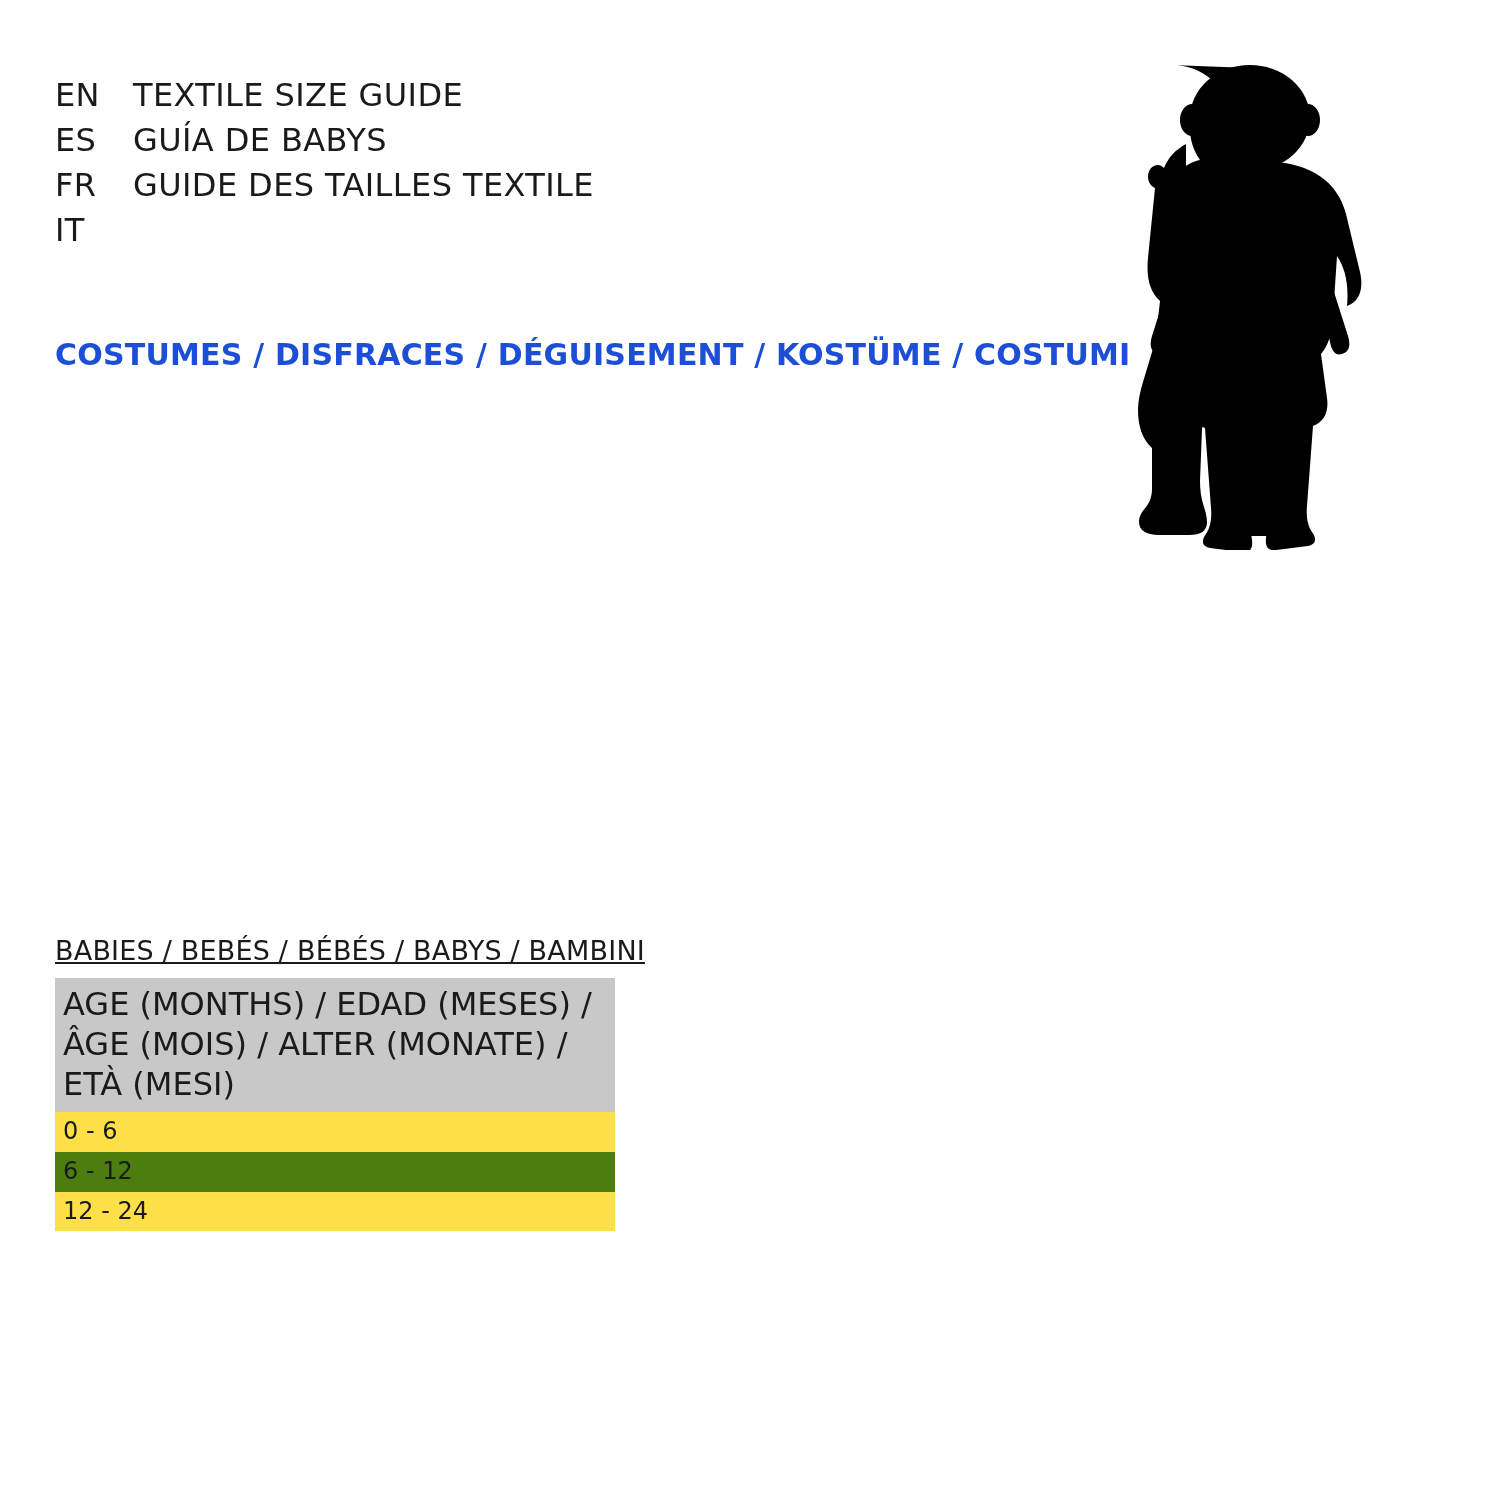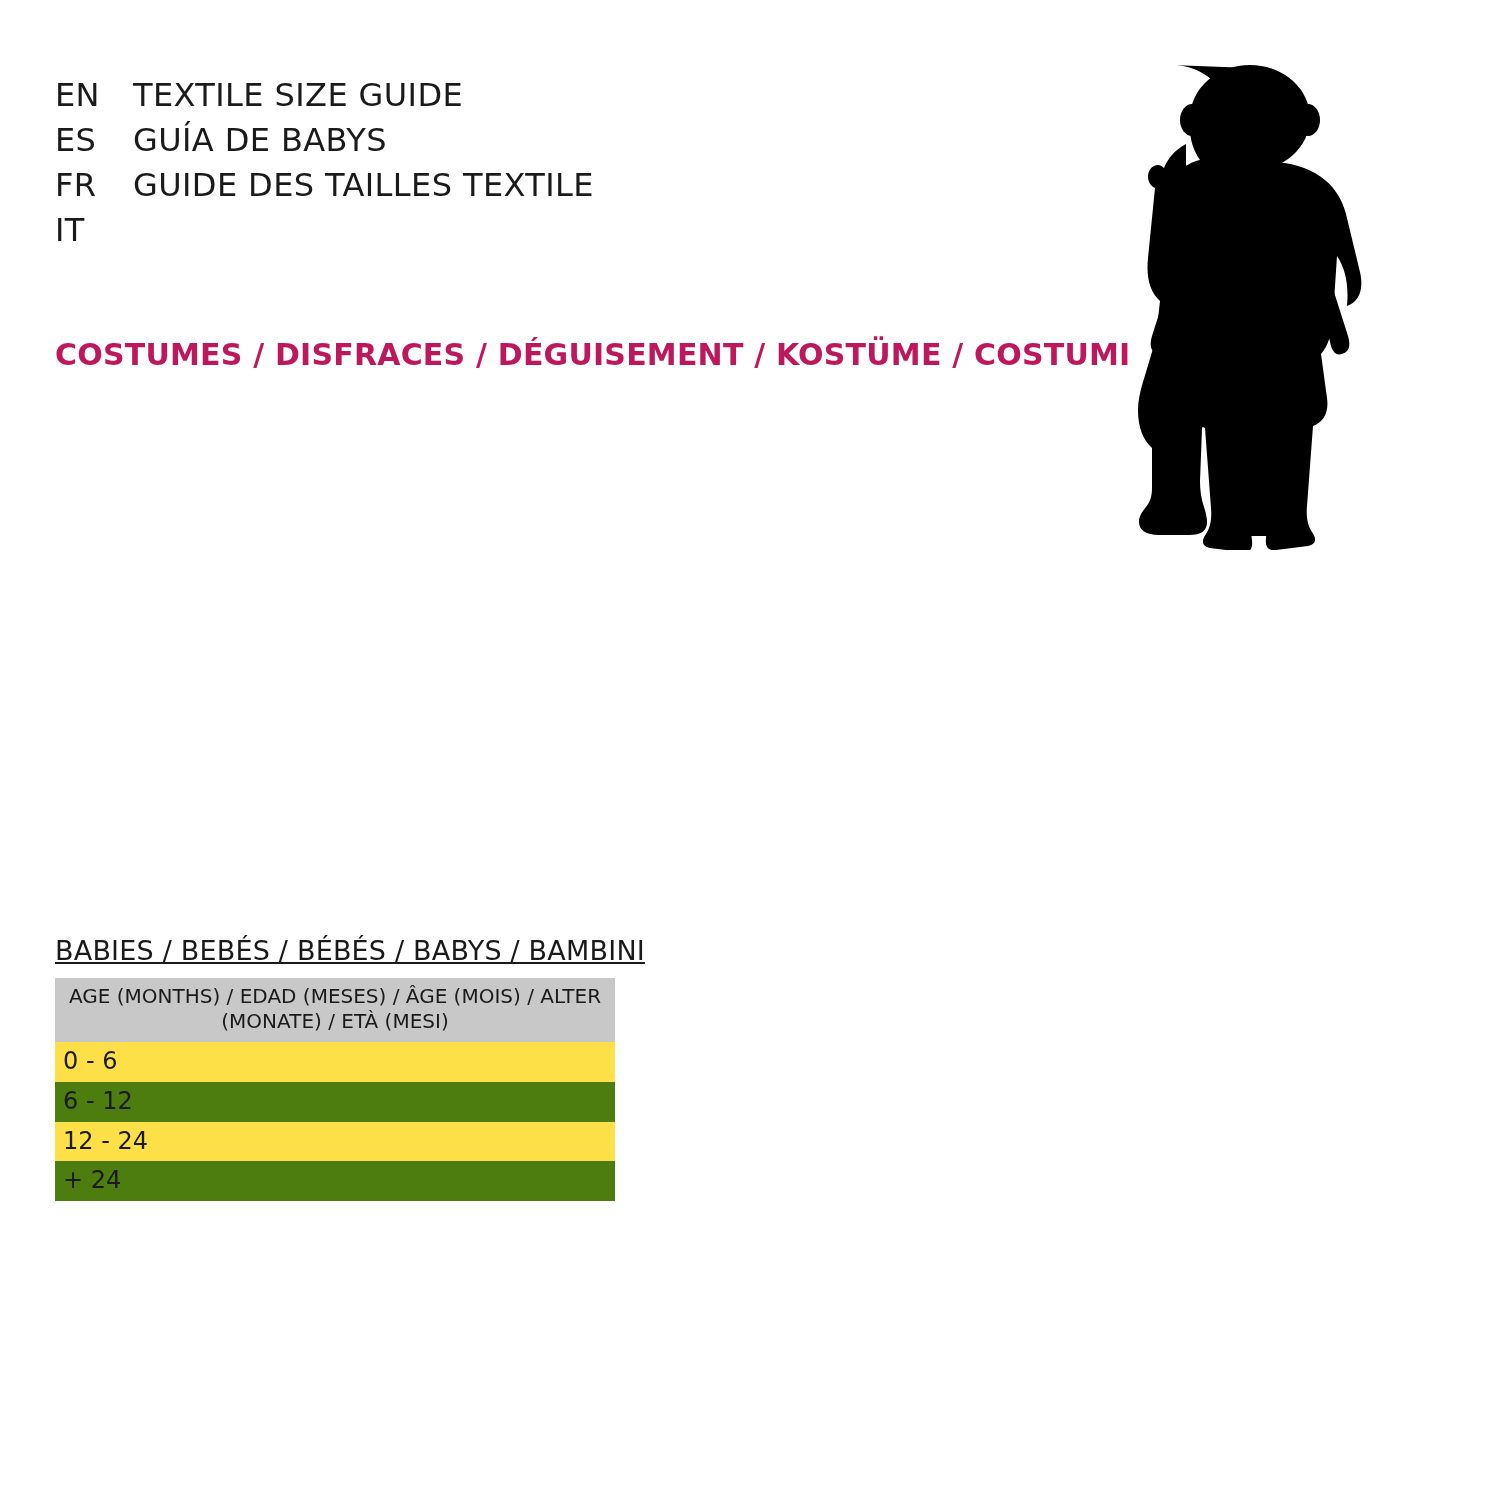--- a/index.html
+++ b/index.html
@@ -45,21 +45,21 @@
   }
 
   .section-title {
     position: absolute;
     left: 55px;
     top: 337px;
     font-size: 30px;
     font-weight: bold;
     letter-spacing: 0.2px;
     white-space: nowrap;
-    color: #be185d;
+    color: #1d4ed8;
   }
 
   
   .silhouette {
     position: absolute;
     left: 1100px;
     top: 60px;
     width: 300px;
     height: 490px;
   }
@@ -85,23 +85,23 @@
     text-decoration: underline;
   }
   table.size-table {
     border-collapse: collapse;
     width: 560px;
     table-layout: fixed;
   }
   table.size-table th {
     background: #c8c8c8;
     color: #1a1a1a;
-    font-size: 20px;
+    font-size: 32px;
     font-weight: normal;
-    text-align: center;
+    text-align: left;
     padding: 6px 8px 8px 8px;
     line-height: 1.25;
   }
   table.size-table td {
     font-size: 24px;
     padding: 5px 8px 6px 8px;
     color: #1a1a1a;
     line-height: 1.2;
   }
   table.size-table tr.odd td {
@@ -246,20 +246,17 @@
       <tbody>
         <tr class="odd">
           <td>0 - 6</td>
         </tr>
         <tr class="even">
           <td>6 - 12</td>
         </tr>
         <tr class="odd">
           <td>12 - 24</td>
         </tr>
-        <tr class="even">
-          <td>+ 24</td>
-        </tr>
       </tbody>
     </table>
   </div>
 
 </div>
 
 </body></html>

